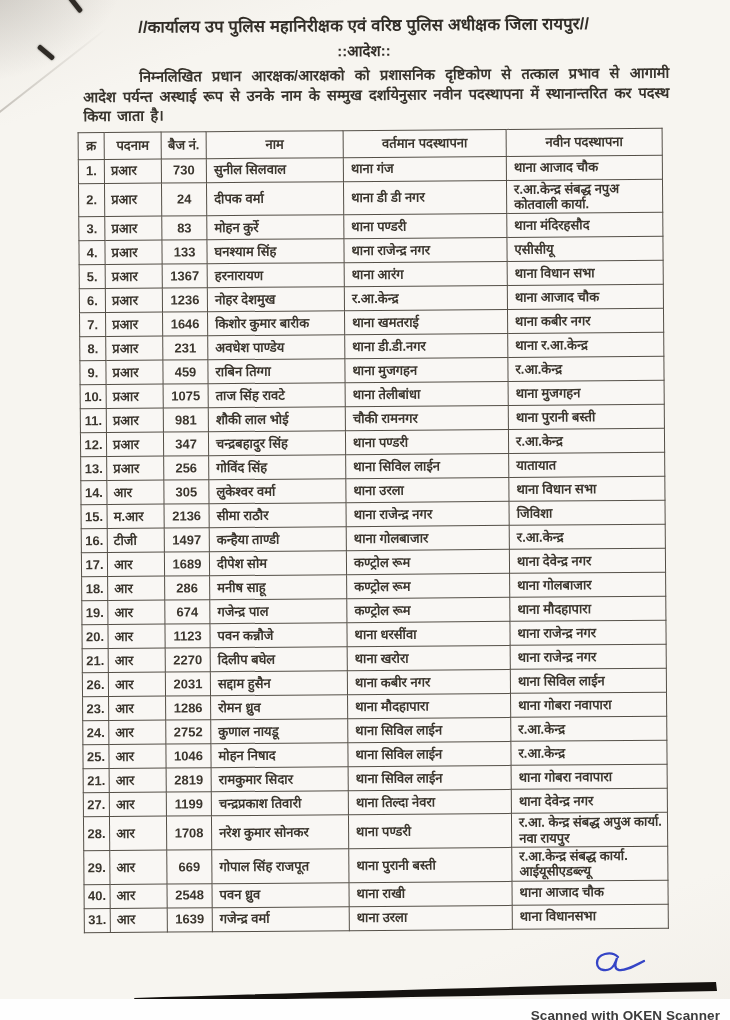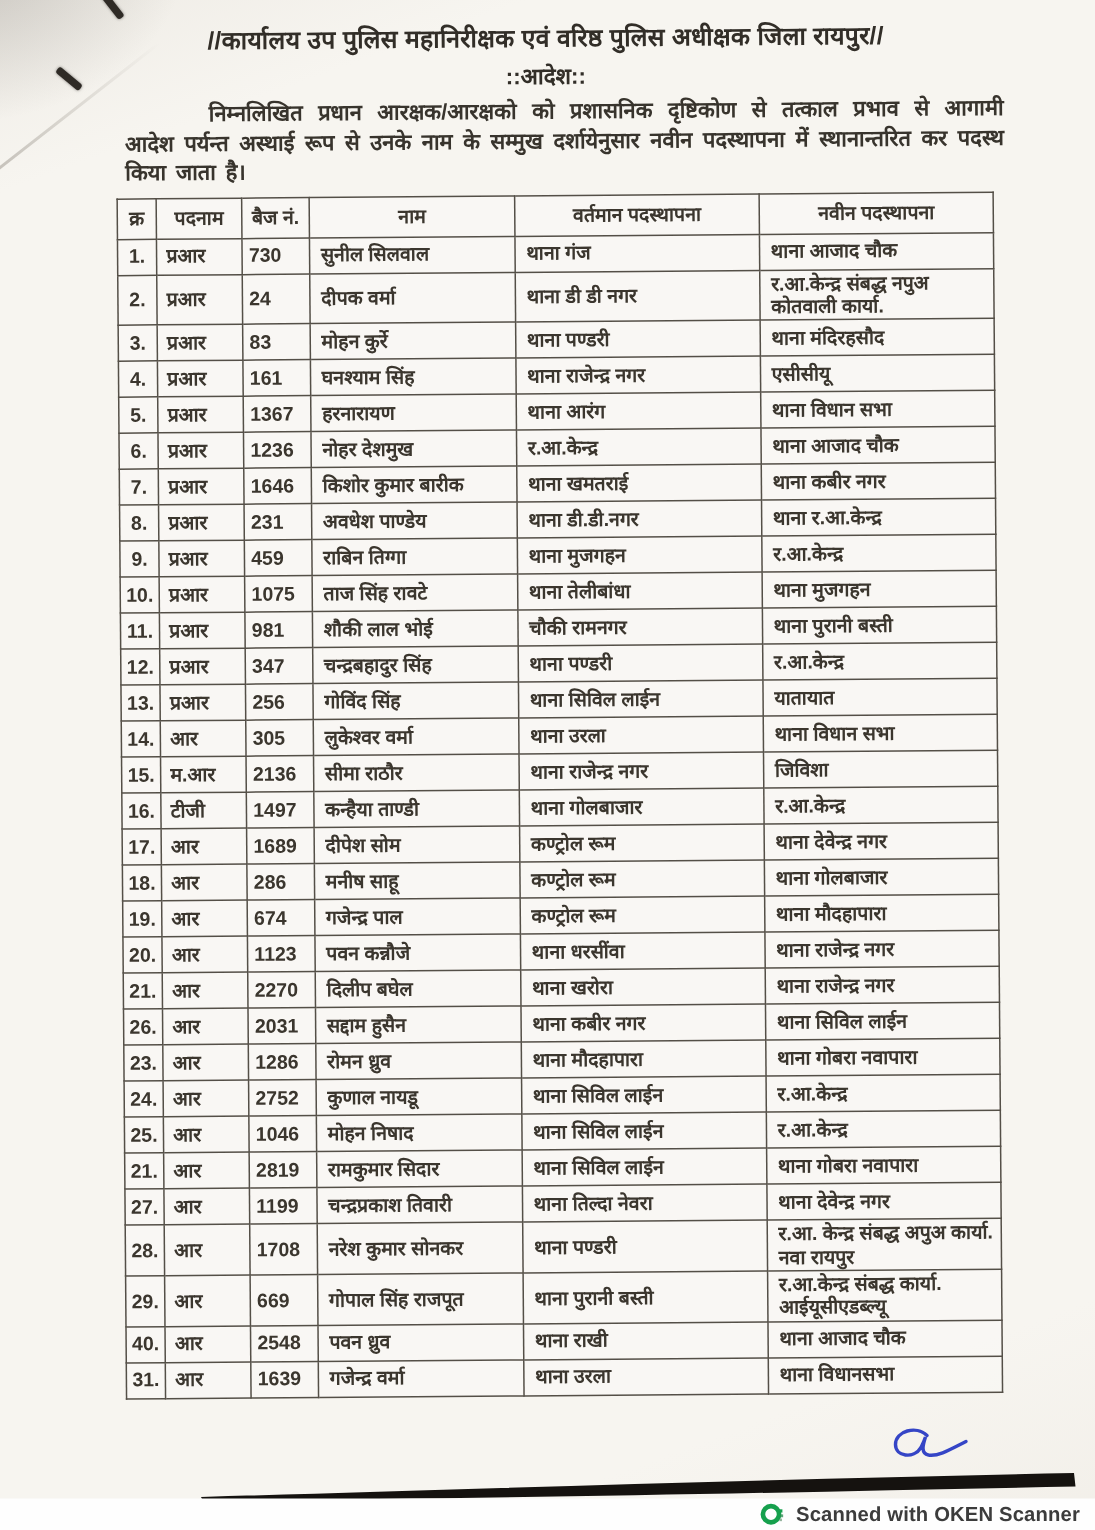--- a/index.html
+++ b/index.html
@@ -48,31 +48,31 @@
   }
   .transfer-table th,.transfer-table td{
     border:1.5px solid #544f47;
     padding:1px 4px;
     font-size:13px;font-weight:700;color:#3b362e;
     line-height:1.18;overflow:hidden;
   }
   .transfer-table th{height:24px;text-align:center;font-size:13px;padding:1px 2px;}
   .transfer-table td{height:21px;vertical-align:middle;}
   td.col-sr{text-align:center;padding:1px 1px;}
-  td.col-badge{text-align:left;}
+  td.col-badge{text-align:center;}
   td.col-rank{padding-left:6px;}
   td.col-name{padding-left:7px;}
   td.col-current{padding-left:7px;}
   td.col-new{padding-left:7px;}
   .pen-mark{position:absolute;left:588px;top:948px;}
   .scan-edge{position:absolute;left:0;top:0;pointer-events:none;}
   .bottom-strip{position:absolute;left:0;right:0;bottom:0;height:21px;background:#fefefe;}
   .scanner-footer{
     position:absolute;right:10px;bottom:2px;height:18px;
-    display:flex;align-items:center;gap:8px;
+    display:flex;align-items:center;gap:8px;flex-direction:column;
   }
   .scanner-footer .txt{
     font-size:13.5px;font-weight:700;color:#3c3c3c;letter-spacing:.1px;
   }
 </style>
 </head>
 <body>
 
 <div class="scan-page">
 
@@ -125,21 +125,21 @@
             <td class="col-sr">3.</td>
             <td class="col-rank">प्रआर</td>
             <td class="col-badge">83</td>
             <td class="col-name">मोहन कुर्रे</td>
             <td class="col-current">थाना पण्डरी</td>
             <td class="col-new">थाना मंदिरहसौद</td>
           </tr>
           <tr>
             <td class="col-sr">4.</td>
             <td class="col-rank">प्रआर</td>
-            <td class="col-badge">161</td>
+            <td class="col-badge">133</td>
             <td class="col-name">घनश्याम सिंह</td>
             <td class="col-current">थाना राजेन्द्र नगर</td>
             <td class="col-new">एसीसीयू</td>
           </tr>
           <tr>
             <td class="col-sr">5.</td>
             <td class="col-rank">प्रआर</td>
             <td class="col-badge">1367</td>
             <td class="col-name">हरनारायण</td>
             <td class="col-current">थाना आरंग</td>

